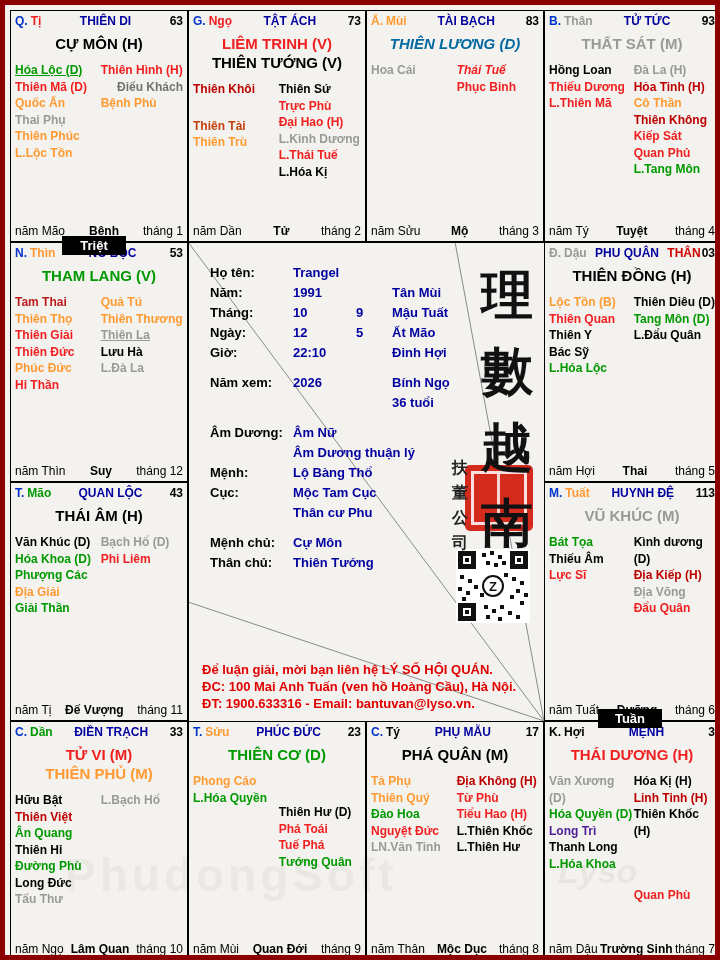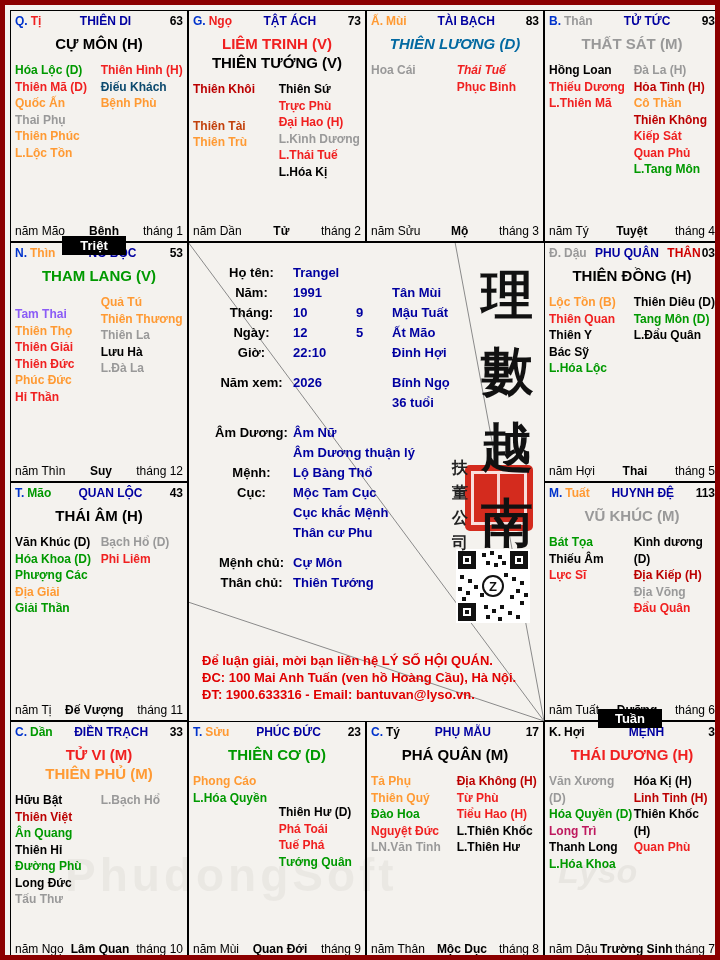--- a/index.html
+++ b/index.html
@@ -19,25 +19,25 @@
   .mains{text-align:center;font-size:15px;font-weight:bold;line-height:19px;margin-top:6px;}
   .starcols{display:flex;padding:0 4px;margin-top:9px;font-size:12px;font-weight:bold;line-height:16.5px;}
   .colL{width:51%;} .colR{width:49%;}
   .cell-footer{position:absolute;left:4px;right:4px;bottom:3px;display:flex;justify-content:space-between;font-size:12px;color:#000;}
   .stage{font-weight:bold;}
   .badge{position:absolute;z-index:40;background:#000;color:#fff;font-size:13px;font-weight:bold;text-align:center;padding:2px 0;width:64px;}
   .center{position:absolute;left:178px;top:232px;width:357px;height:480px;box-sizing:border-box;border:1px solid #000;z-index:2;}
   .info{position:absolute;left:21px;top:22px;z-index:3;font-size:13px;white-space:nowrap;}
   .irow{display:flex;height:20px;align-items:baseline;}
   .irow.gap{margin-top:10px;}
-  .irow .lbl{width:83px;font-weight:bold;color:#000;text-align:center;}
+  .irow .lbl{width:83px;font-weight:bold;color:#000;}
   .irow .v1{width:63px;font-weight:bold;color:#0000A0;}
   .irow .v2{width:36px;font-weight:bold;color:#0000A0;}
   .irow .v3{font-weight:bold;color:#0000A0;}
-  .contact{position:absolute;left:13px;top:409px;z-index:3;font-size:13px;font-weight:bold;color:#E00000;line-height:17px;white-space:nowrap;}
+  .contact{position:absolute;left:13px;top:418px;z-index:3;font-size:13px;font-weight:bold;color:#E00000;line-height:17px;white-space:nowrap;}
   .calli{position:absolute;left:286px;top:14px;width:64px;text-align:center;z-index:4;
          font-family:"DejaVu Serif","Liberation Serif",serif;font-size:52px;line-height:76px;font-weight:bold;color:#111;}
   .calli-small{position:absolute;left:262px;top:212px;width:18px;z-index:4;font-family:"DejaVu Serif",serif;
          font-size:16px;line-height:25px;font-weight:bold;color:#222;text-align:center;}
   .seal{position:absolute;left:276px;top:222px;width:68px;height:66px;background:#D42B1E;border-radius:5px;z-index:3;}
   .seal::before{content:"";position:absolute;inset:6px;border:3px solid rgba(255,255,255,.85);}
   .seal::after{content:"";position:absolute;left:32px;top:9px;bottom:9px;width:3px;background:rgba(255,255,255,.8);}
   .qr{position:absolute;left:267px;top:306px;z-index:3;}
 </style>
 </head>
@@ -113,26 +113,20 @@
           </div>
           <div class="irow">
             <span class="lbl">Mệnh:</span>
             <span class="v1">Lộ Bàng Thổ</span>
             <span class="v2"></span>
             <span class="v3"></span>
           </div>
           <div class="irow">
             <span class="lbl">Cục:</span>
             <span class="v1">Mộc Tam Cục</span>
-            <span class="v2"></span>
-            <span class="v3"></span>
-          </div>
-          <div class="irow">
-            <span class="lbl"></span>
-            <span class="v1">Cục khắc Mệnh</span>
             <span class="v2"></span>
             <span class="v3"></span>
           </div>
           <div class="irow">
             <span class="lbl"></span>
             <span class="v1">Thân cư Phu</span>
             <span class="v2"></span>
             <span class="v3"></span>
           </div>
           <div class="irow gap">
@@ -225,30 +219,30 @@
           <span class="can" style="color: rgb(0, 51, 204);">Q.</span>
           <span class="chi" style="color: rgb(240, 32, 32);">Tị</span>
           <span class="palace">THIÊN DI</span>
           <span class="num">63</span>
         </div>
         <div class="mains">
           <div style="color: rgb(0, 0, 0);">CỰ MÔN (H)</div>
         </div>
         <div class="starcols">
           <div class="colL">
-            <div style="color: rgb(0, 153, 0);">Hóa Lộc (D)</div>
+            <div style="color: rgb(0, 153, 0); text-decoration: underline;">Hóa Lộc (D)</div>
             <div style="color: rgb(240, 32, 32);">Thiên Mã (D)</div>
             <div style="color: rgb(255, 154, 51);">Quốc Ấn</div>
             <div style="color: rgb(153, 153, 153);">Thai Phụ</div>
             <div style="color: rgb(255, 154, 51);">Thiên Phúc</div>
             <div style="color: rgb(255, 154, 51);">L.Lộc Tồn</div>
           </div>
           <div class="colR">
             <div style="color: rgb(240, 32, 32);">Thiên Hình (H)</div>
-            <div style="color: #0c4a6e;">Điếu Khách</div>
+            <div style="color: #737373; text-align: right;">Điếu Khách</div>
             <div style="color: rgb(255, 154, 51);">Bệnh Phù</div>
           </div>
         </div>
         <div class="cell-footer">
           <span class="nam">năm Mão</span>
           <span class="stage">Bệnh</span>
           <span class="thang">tháng 1</span>
         </div>
       </div>
       <div class="cell" style="left: 178px; top: 0px; width: 178px; height: 232px;">
@@ -345,31 +339,31 @@
           <span class="can" style="color: rgb(0, 51, 204);">N.</span>
           <span class="chi" style="color: rgb(255, 154, 51);">Thìn</span>
           <span class="palace">NÔ BỘC</span>
           <span class="num">53</span>
         </div>
         <div class="mains">
           <div style="color: rgb(0, 153, 0);">THAM LANG (V)</div>
         </div>
         <div class="starcols">
           <div class="colL">
-            <div style="color: #8b5cf6; margin-top: 12px;">Tam Thai</div>
+            <div style="color: #b91c1c;">Tam Thai</div>
             <div style="color: rgb(255, 154, 51);">Thiên Thọ</div>
             <div style="color: rgb(240, 32, 32);">Thiên Giải</div>
             <div style="color: rgb(240, 32, 32);">Thiên Đức</div>
             <div style="color: rgb(255, 154, 51);">Phúc Đức</div>
             <div style="color: rgb(240, 32, 32);">Hỉ Thần</div>
           </div>
           <div class="colR">
             <div style="color: rgb(255, 154, 51);">Quả Tú</div>
             <div style="color: rgb(255, 154, 51);">Thiên Thương</div>
-            <div style="color: rgb(153, 153, 153);">Thiên La</div>
+            <div style="color: rgb(153, 153, 153); text-decoration: underline;">Thiên La</div>
             <div style="color: rgb(0, 0, 0);">Lưu Hà</div>
             <div style="color: rgb(153, 153, 153);">L.Đà La</div>
           </div>
         </div>
         <div class="cell-footer">
           <span class="nam">năm Thìn</span>
           <span class="stage">Suy</span>
           <span class="thang">tháng 12</span>
         </div>
       </div>
@@ -560,29 +554,29 @@
           <span class="palace">MỆNH</span>
           <span class="num">3</span>
         </div>
         <div class="mains">
           <div style="color: rgb(240, 32, 32);">THÁI DƯƠNG (H)</div>
         </div>
         <div class="starcols">
           <div class="colL">
             <div style="color: rgb(153, 153, 153);">Văn Xương (D)</div>
             <div style="color: rgb(0, 153, 0);">Hóa Quyền (D)</div>
-            <div style="color: #be185d;">Long Trì</div>
+            <div style="color: #4c1d95;">Long Trì</div>
             <div style="color: rgb(0, 0, 0);">Thanh Long</div>
             <div style="color: rgb(0, 153, 0);">L.Hóa Khoa</div>
           </div>
           <div class="colR">
             <div style="color: rgb(0, 0, 0);">Hóa Kị (H)</div>
             <div style="color: rgb(187, 0, 0);">Linh Tinh (H)</div>
             <div style="color: rgb(0, 0, 0);">Thiên Khốc (H)</div>
-            <div style="color: rgb(240, 32, 32);">Quan Phù</div>
+            <div style="color: rgb(240, 32, 32); margin-top: 48px;">Quan Phù</div>
           </div>
         </div>
         <div class="cell-footer">
           <span class="nam">năm Dậu</span>
           <span class="stage">Trường Sinh</span>
           <span class="thang">tháng 7</span>
         </div>
       </div>
     </div>
 </div>

